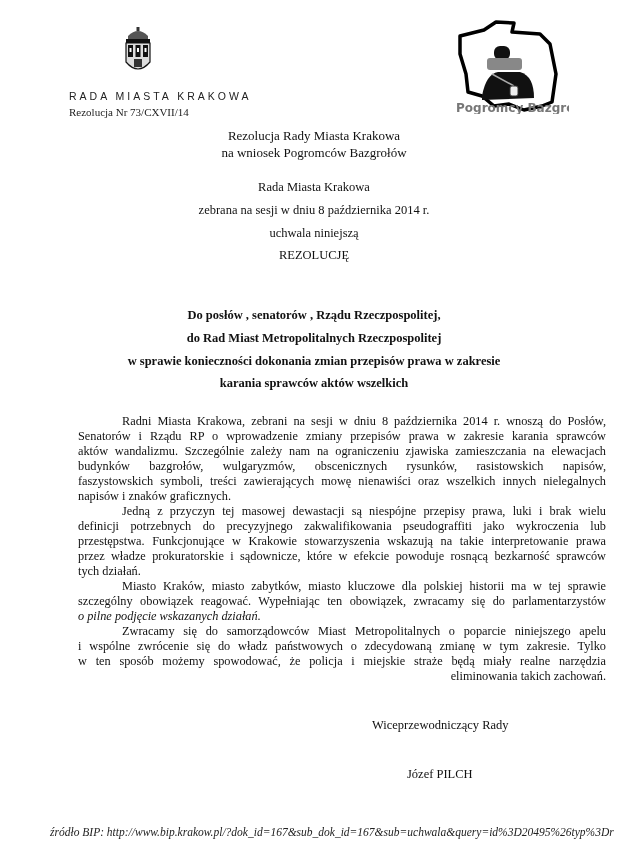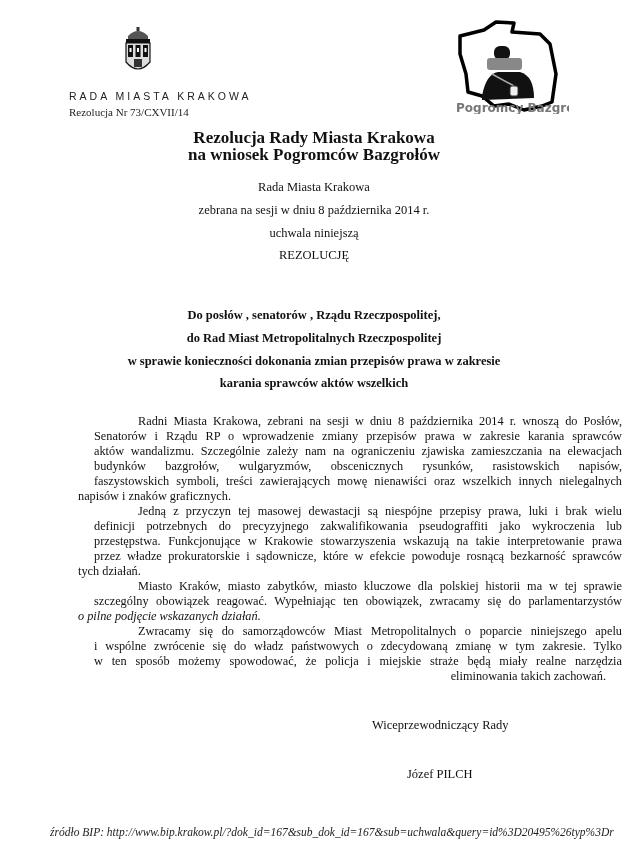--- a/index.html
+++ b/index.html
@@ -5,25 +5,25 @@
   html, body { margin:0; padding:0; background:#ffffff; }
   body { width:628px; height:856px; position:relative; overflow:hidden;
          font-family:"Liberation Serif", serif; color:#111; }
   .abs { position:absolute; }
   .crest { left:120px; top:26px; width:36px; height:50px; }
   .council { left:69px; top:90px; font-family:"Liberation Sans", sans-serif;
              font-size:10.5px; letter-spacing:3px; color:#222; }
   .resno { left:69px; top:106px; font-size:11px; color:#222; }
   .logo { left:454px; top:14px; width:115px; height:100px; }
   .center { left:0; width:628px; text-align:center; }
-  .title { font-weight:bold; font-size:17px; }
+  .title { font-weight:normal; font-size:13px; }
   .plain { font-size:12.5px; }
   .bold12 { font-weight:bold; font-size:12.5px; }
   .para-line { left:78px; width:528px; font-size:12.3px; white-space:nowrap; line-height:15px; }
-  .just { text-align:justify; text-align-last:justify; white-space:normal;margin-left:16px; }
+  .just { text-align:justify; text-align-last:justify; white-space:normal; }
   .ind { padding-left:44px; box-sizing:border-box; }
   .sig { font-size:12.5px; }
   .footer { left:50px; top:826px; font-size:11.5px; font-style:italic; color:#222; white-space:nowrap; }
 </style>
 </head>
 <body>
 
 <div class="abs crest">
   <svg width="36" height="50" viewBox="0 0 36 50">
     <path d="M8 10 Q18 0 28 10 L28 13 L8 13 Z" fill="#555"></path>

